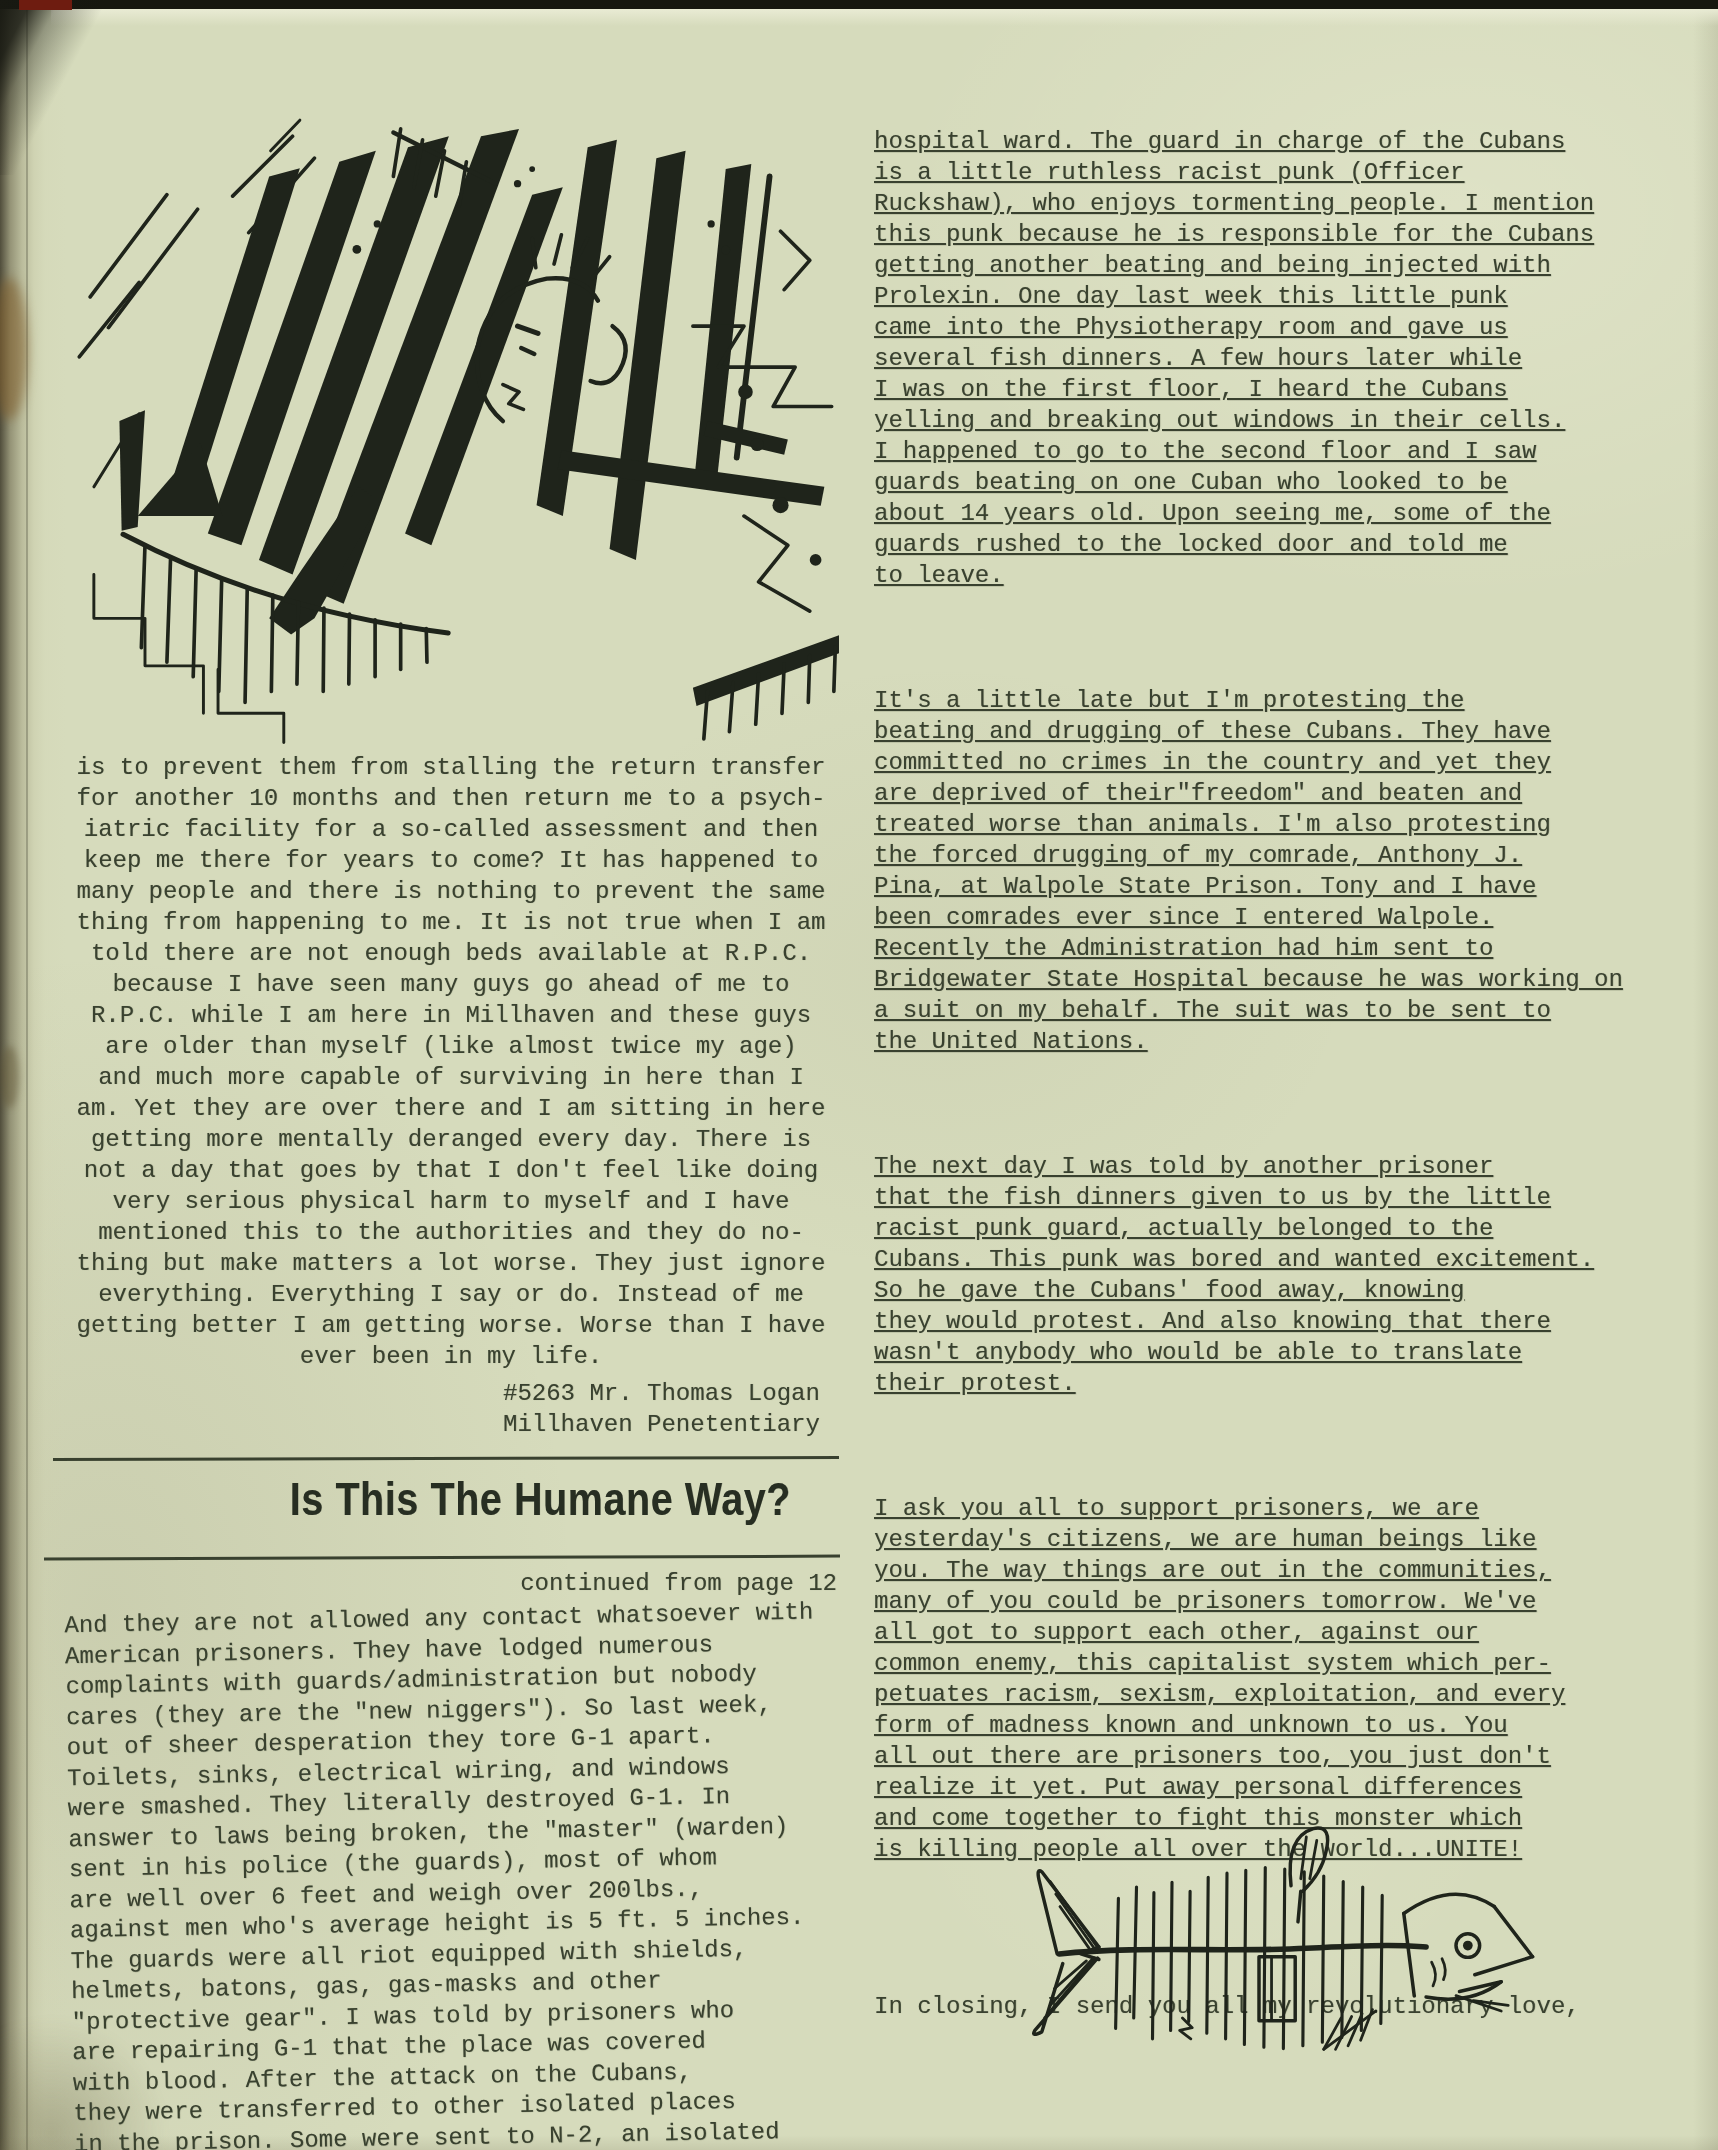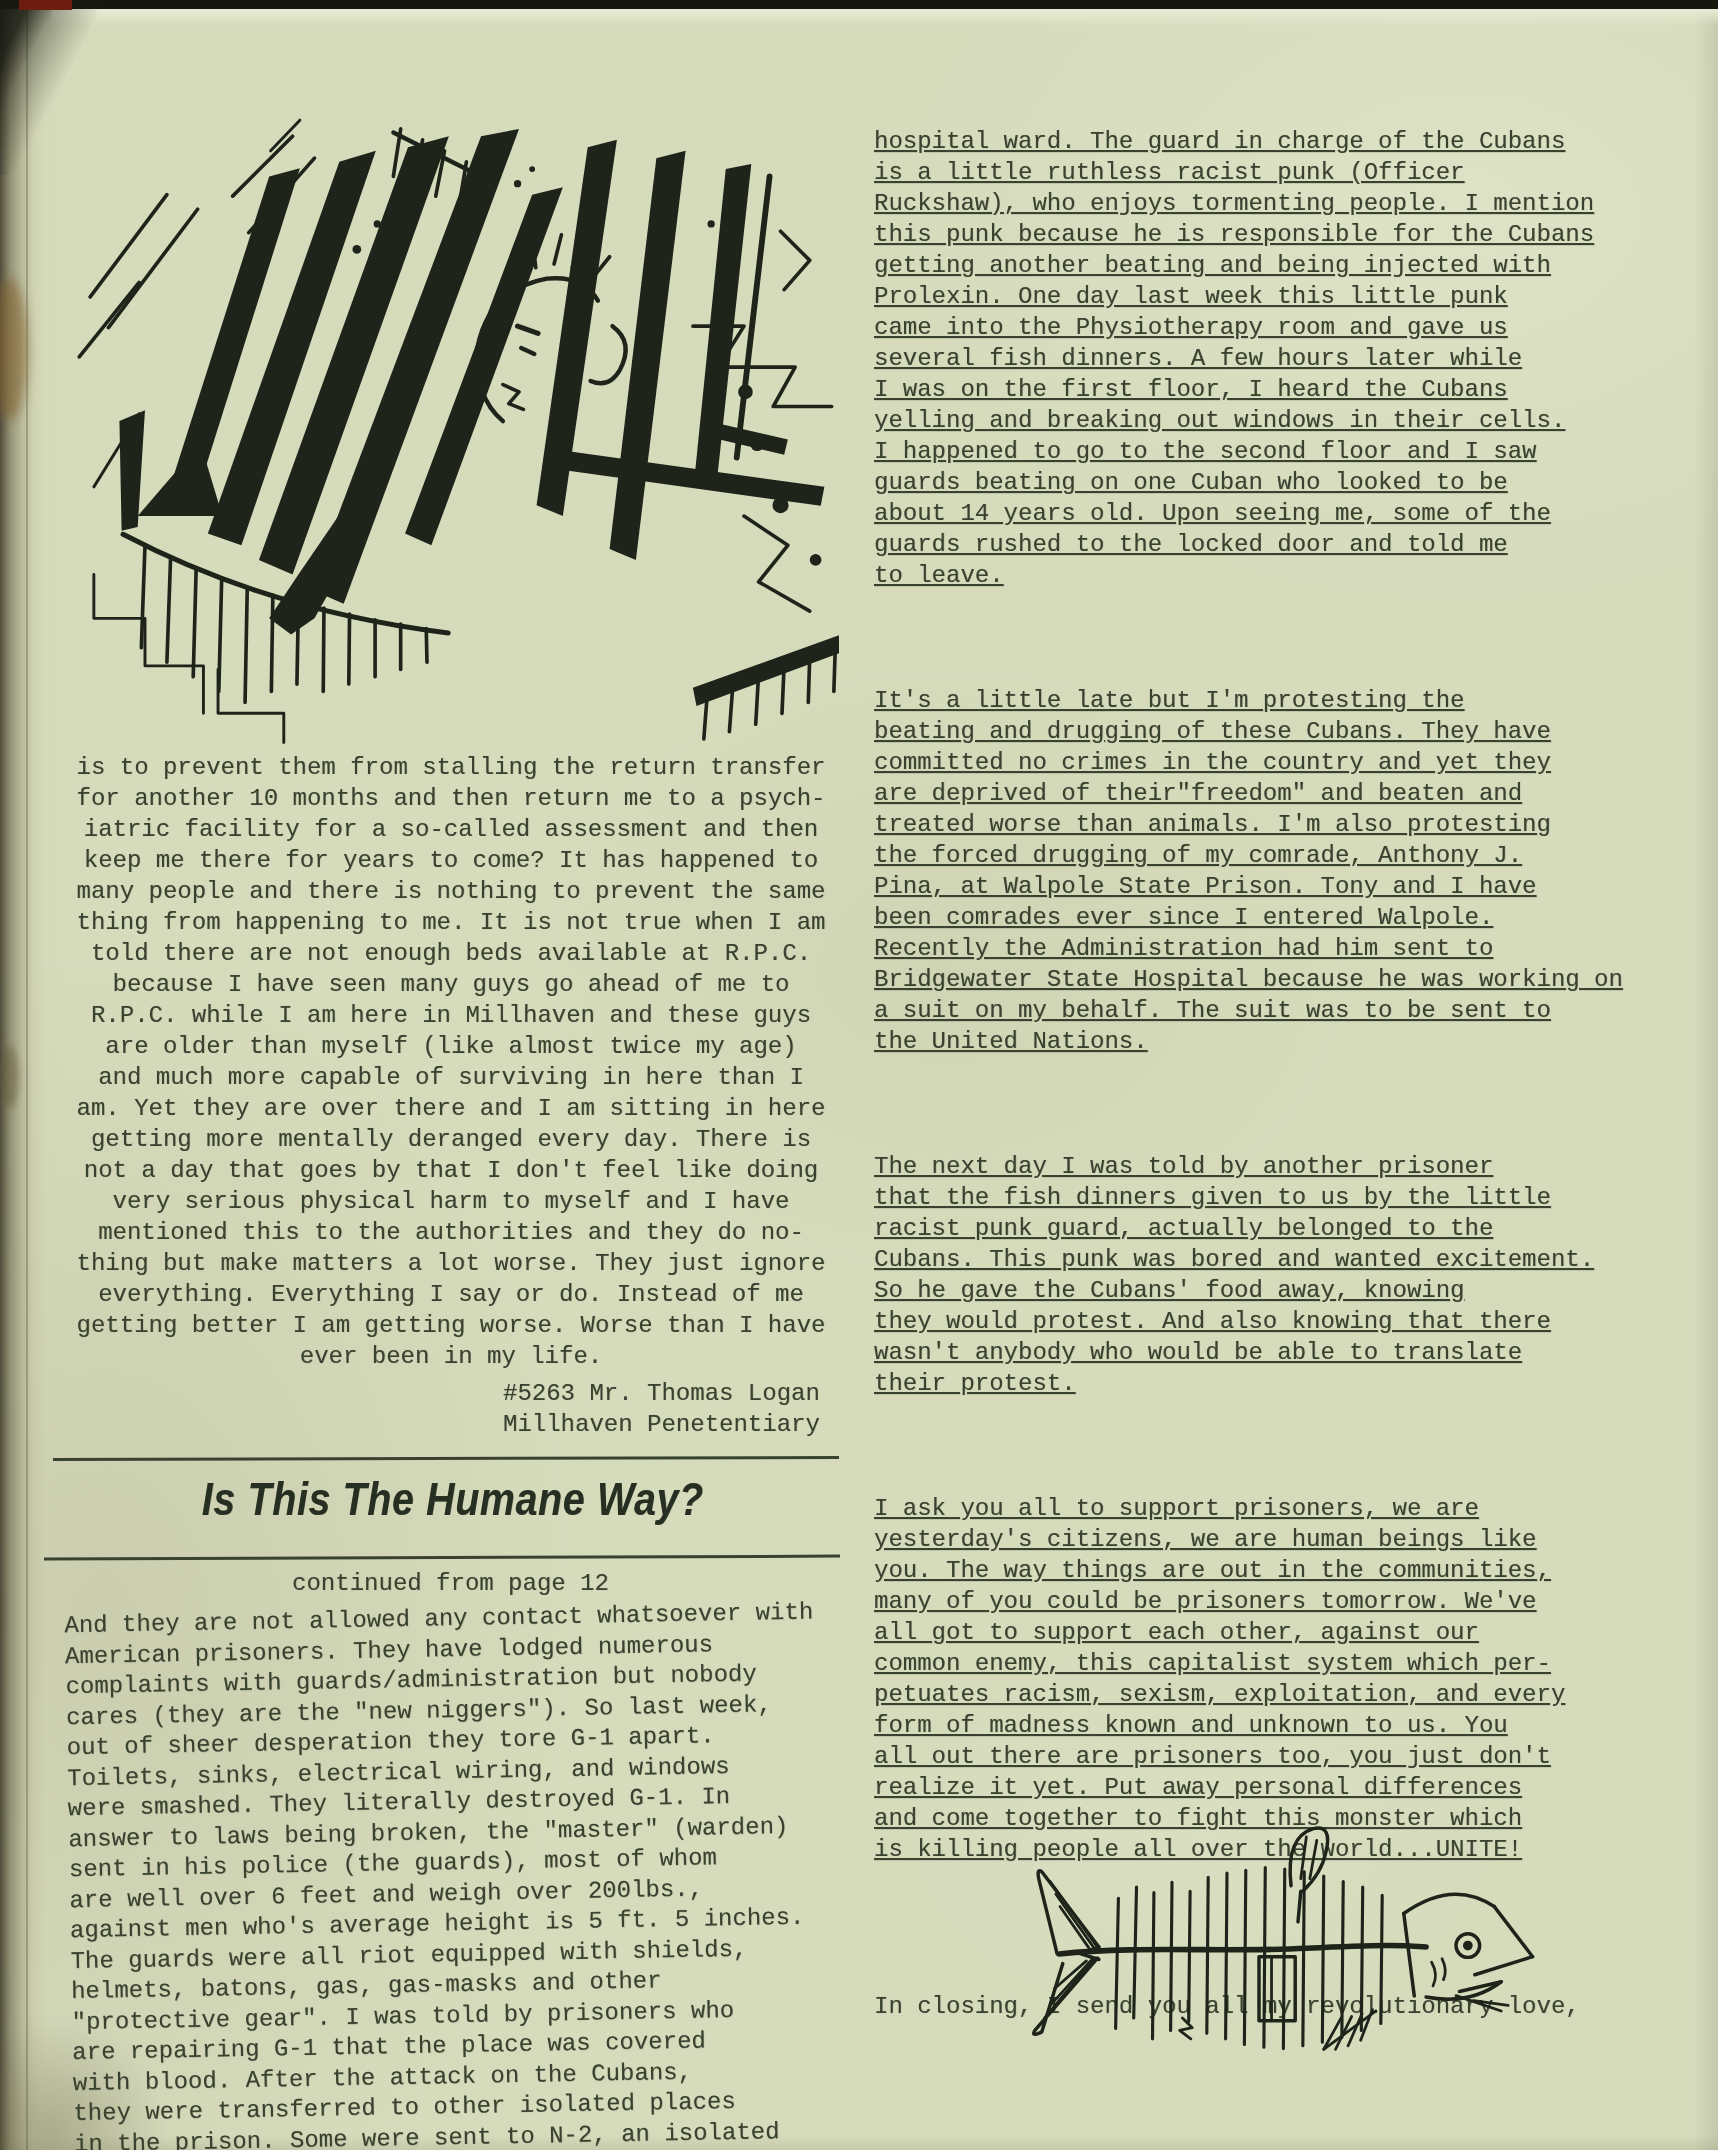--- a/index.html
+++ b/index.html
@@ -46,30 +46,30 @@
     font-family:"Liberation Mono","DejaVu Sans Mono",monospace;
     font-size:24px;line-height:31px;color:#39412f;
     white-space:pre;
     text-shadow:0.4px 0.4px 0.7px rgba(57,65,47,.38);
   }
   .para{margin:0 0 32px 0;text-decoration:underline;}
   .para:last-child{margin-bottom:0;}
   #left-body{left:64px;top:752px;width:774px;text-align:center;}
   #left-sig{left:503px;top:1378px;}
   #rule1{position:absolute;left:53px;top:1457px;width:786px;height:2.9px;background:#39412f;transform:rotate(-0.15deg);}
-  #headline-wrap{position:absolute;left:60px;top:1471px;width:786px;text-align:center;font-style:italic;}
+  #headline-wrap{position:absolute;left:53px;top:1471px;width:786px;text-align:right;}
   #headline{
     display:inline-block;
     font-family:"Liberation Sans","DejaVu Sans",sans-serif;
     font-weight:700;font-size:47px;color:#272e22;
     transform:scaleX(.84);letter-spacing:0.7px;
     text-shadow:0.4px 0.4px 0 rgba(39,46,34,.4);
   }
   #rule2{position:absolute;left:44px;top:1556px;width:796px;height:2.9px;background:#39412f;transform:rotate(-0.2deg);}
-  #continued{left:64px;top:1568px;width:773px;text-align:center;}
+  #continued{left:64px;top:1568px;width:773px;text-align:right;}
   #left-article{left:64px;top:1597px;width:774px;line-height:30.5px;
     transform:rotate(-1.05deg);transform-origin:top right;}
   #right-col{left:874px;top:64px;width:833px;}
   .closing-l1{margin-top:32px;}
   .closing-l2{margin-left:291px;}
 
   
   #art-top{position:absolute;left:50px;top:107px;width:789px;height:637px;}
   #art-fish{position:absolute;left:1014px;top:1803px;width:529px;height:267px;}
   svg .ink{stroke:#1f241b;fill:none;stroke-linecap:round;stroke-linejoin:round;}

